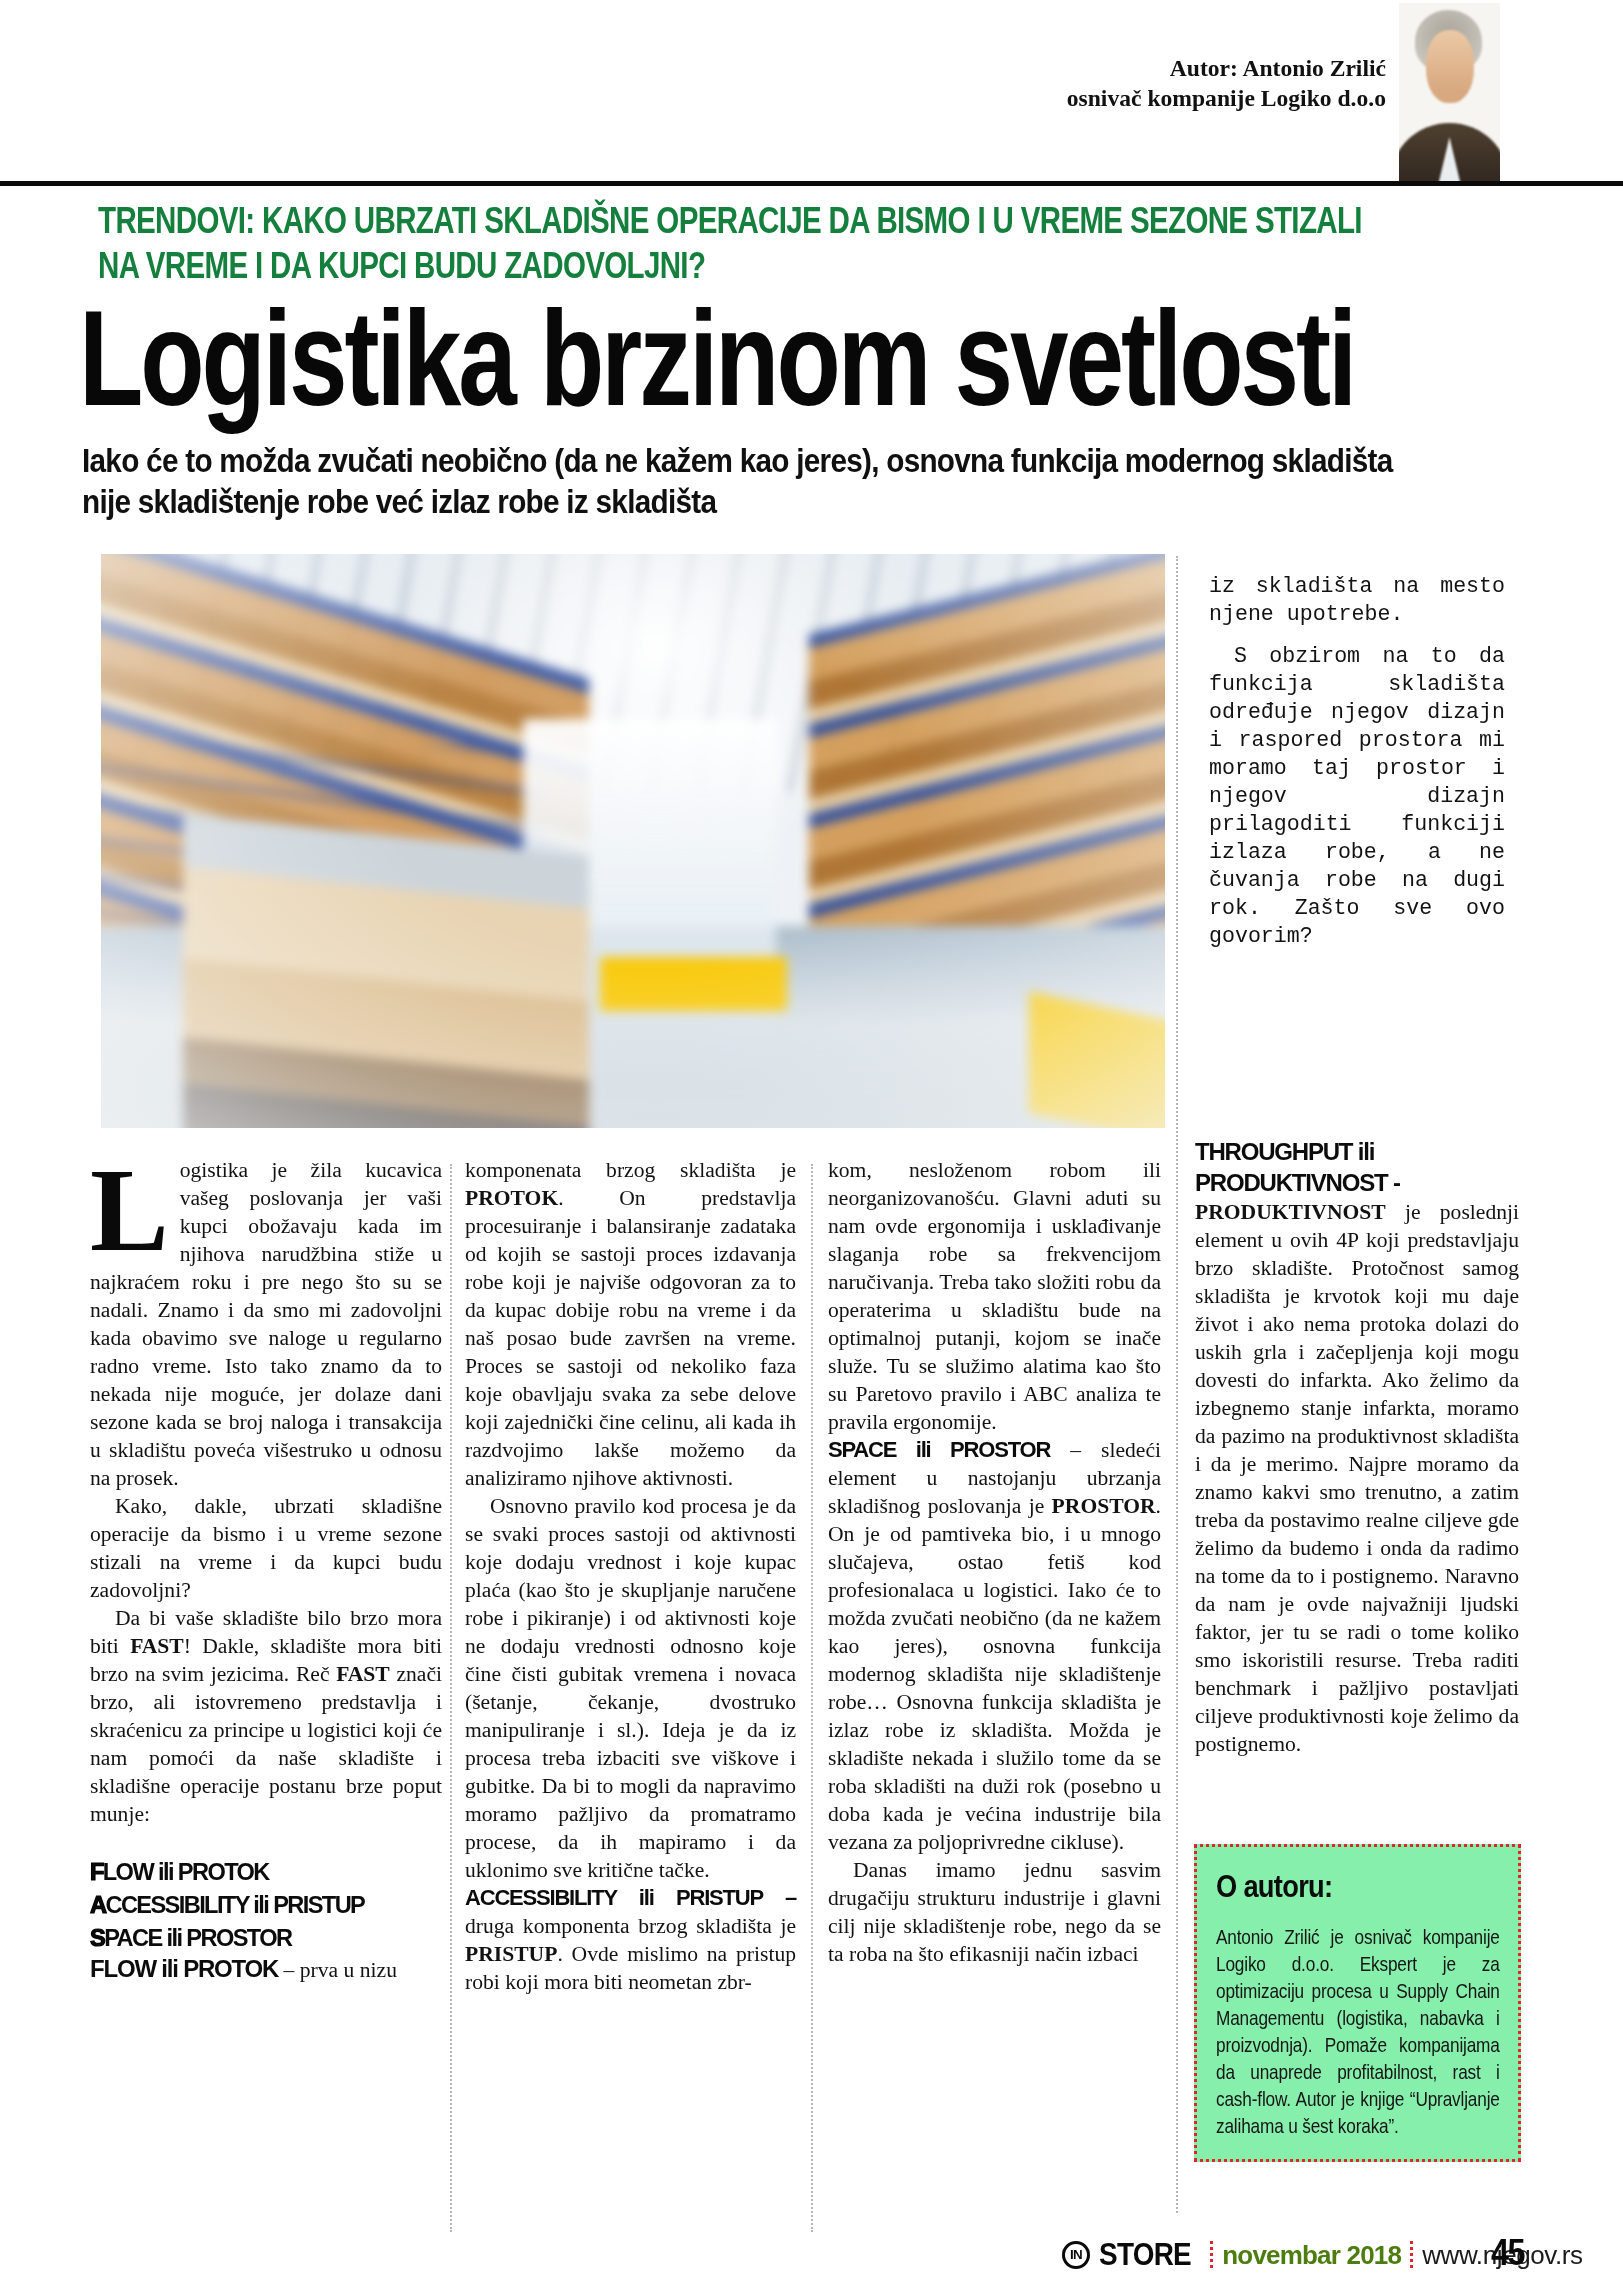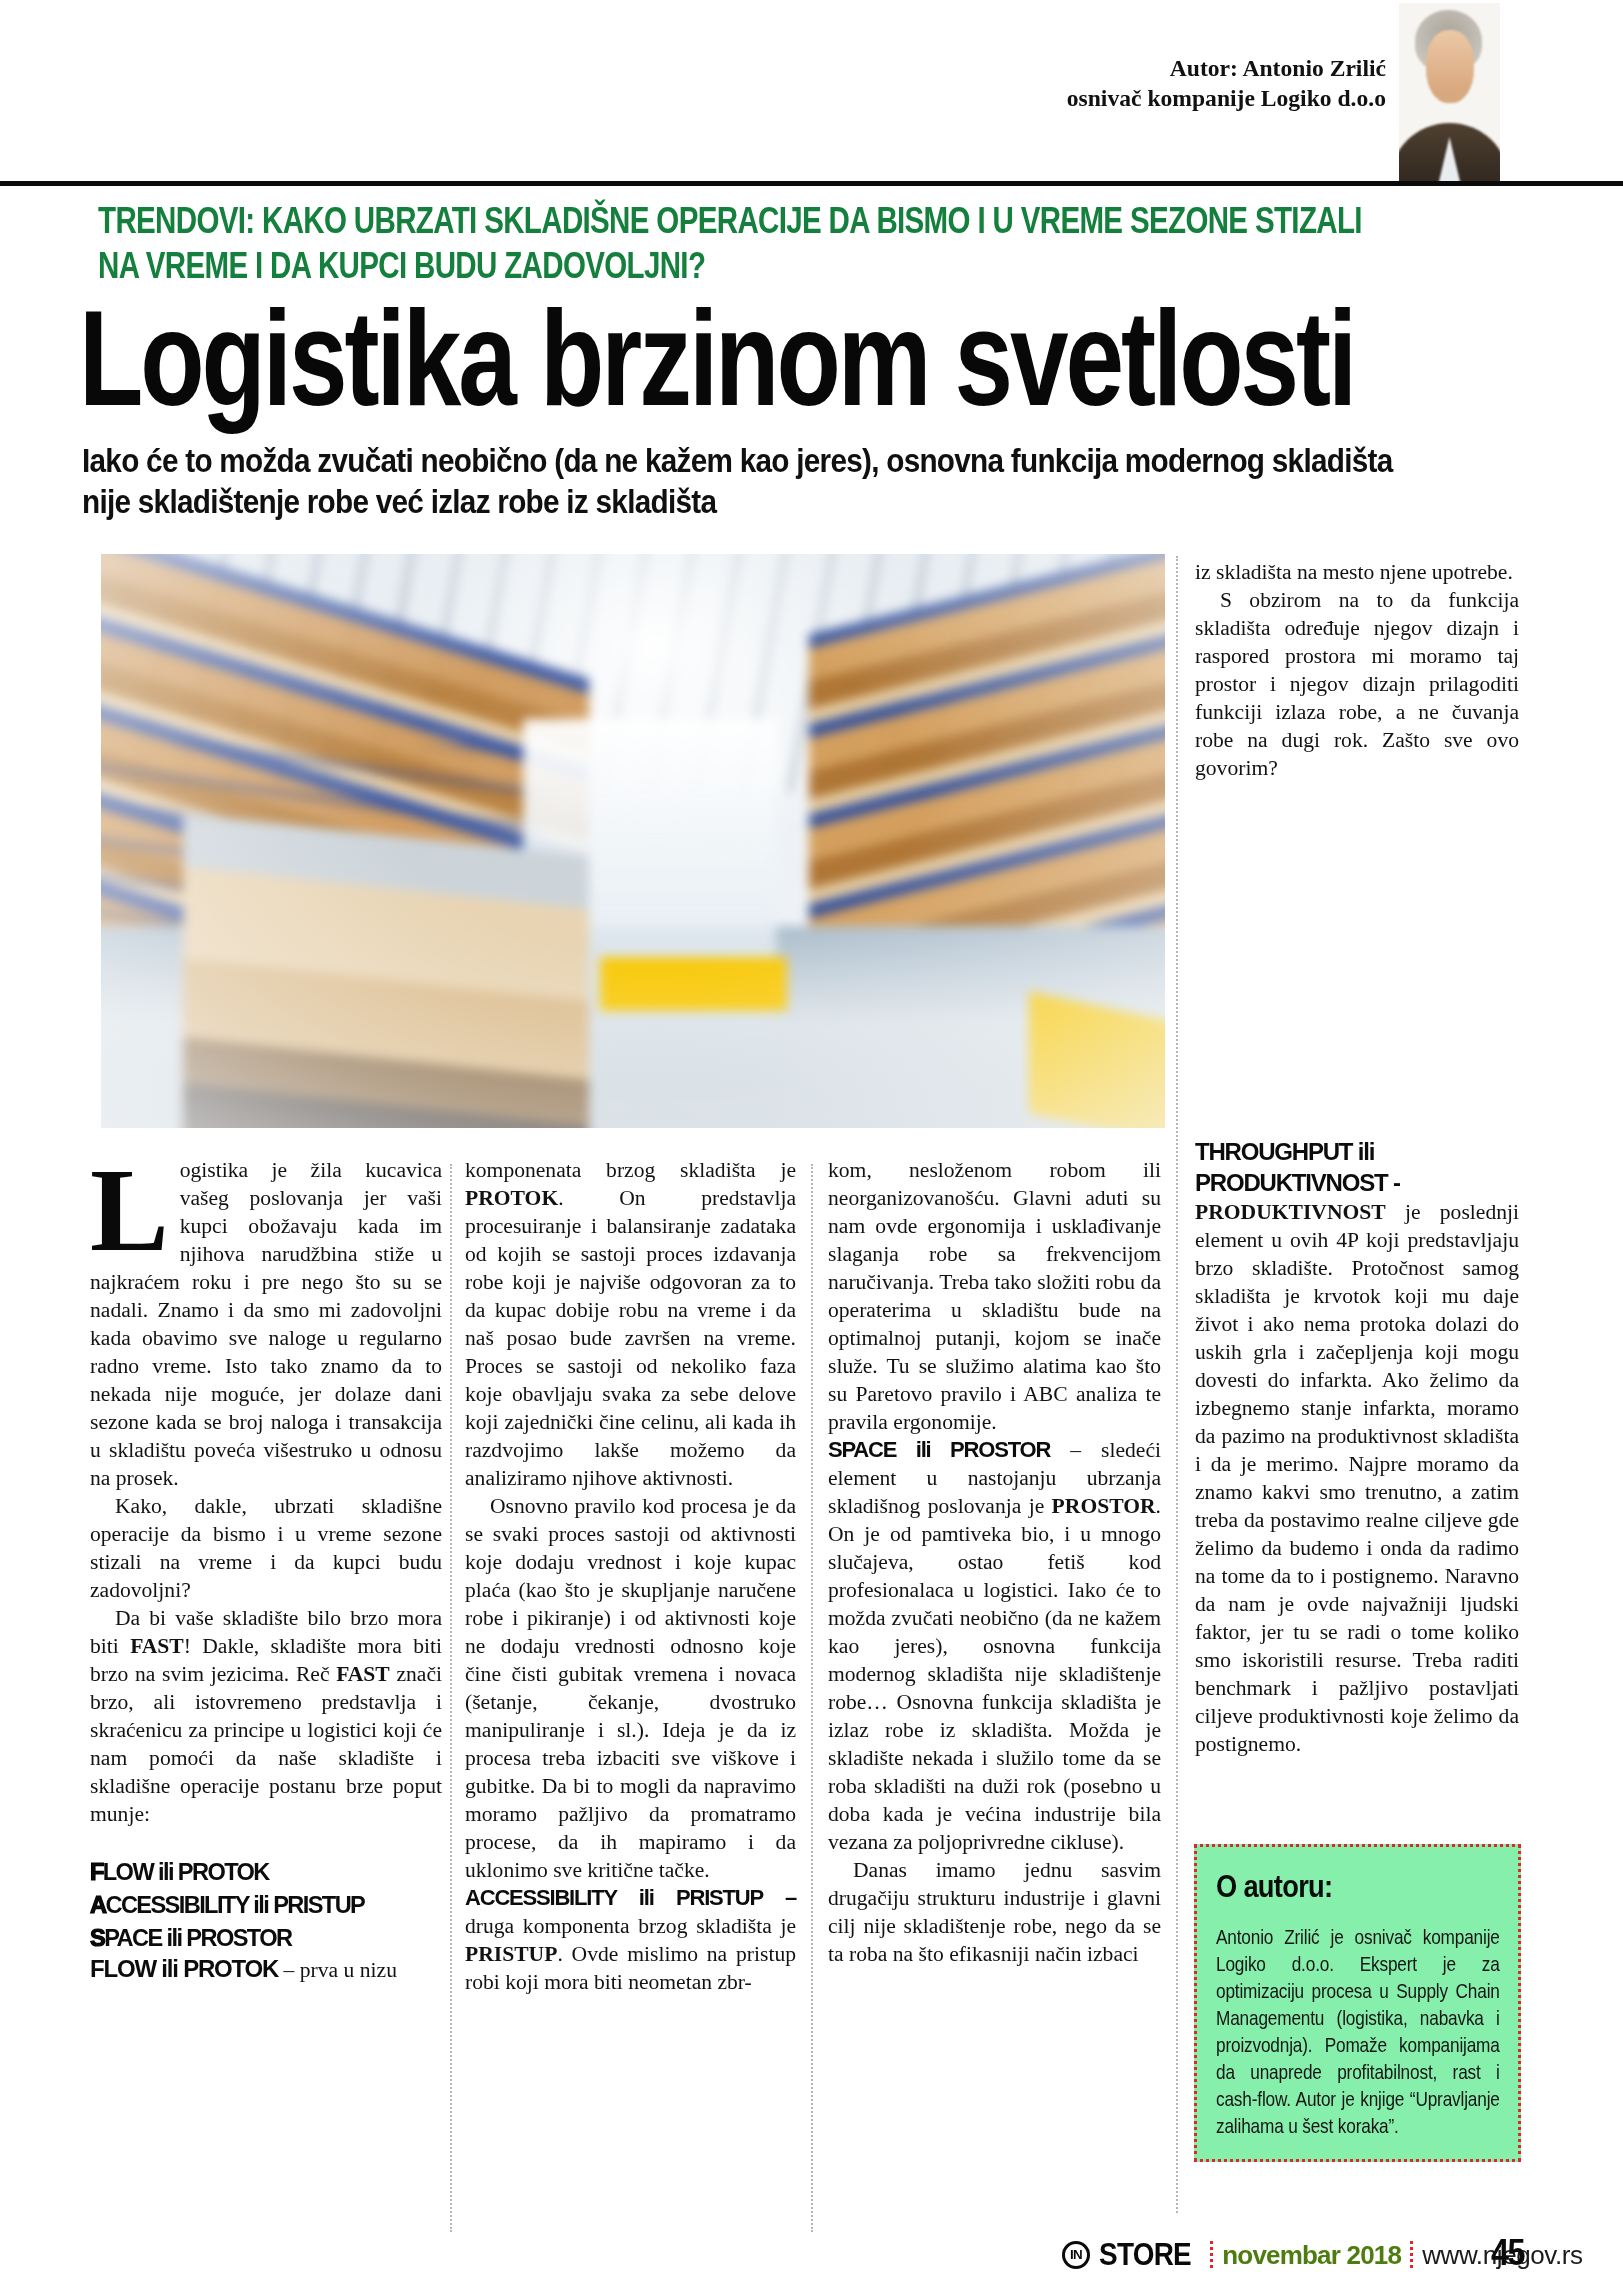--- a/index.html
+++ b/index.html
@@ -76,21 +76,21 @@
   .col { position:absolute; font:21.6px/28px "Liberation Serif", serif;
          text-align:justify; color:#121212; }
   .col p { margin:0; }
   .gap { margin-top:27px; }
   .ind { text-indent:25px; }
   .col1 { left:90px;  top:1156px; width:352px; }
   .col2 { left:465px;  top:1156px; width:331px; }
   .col3 { left:828px; top:1156px; width:333px; }
   .sidebar { left:1195px; top:558px; width:324px; position:absolute;
              font:21.6px/28px "Liberation Serif", serif; text-align:justify; color:#121212; }
-  .sidebar p { margin:0; }
+  .sidebar p { margin:14px;font-family:Liberation Mono, monospace; }
   .col4 { left:1195px; top:1136px; width:324px; }
 
   .dropcap { float:left; font:700 118px/93px "Liberation Serif", serif;
              padding:7.9px 11px 0 0; color:#0a0a0a; }
 
   .sans-head { font-family:"Liberation Sans", sans-serif; font-weight:700;
                letter-spacing:-1.2px; font-size:22px; color:#0c0c0c; }
   .fast-list { margin-top:28px; font:700 23.6px/33px "Liberation Sans", sans-serif;
                letter-spacing:-1.6px; color:#0c0c0c; text-align:left; }
   .fast-list b { font-weight:700; -webkit-text-stroke:1.2px #000; }

